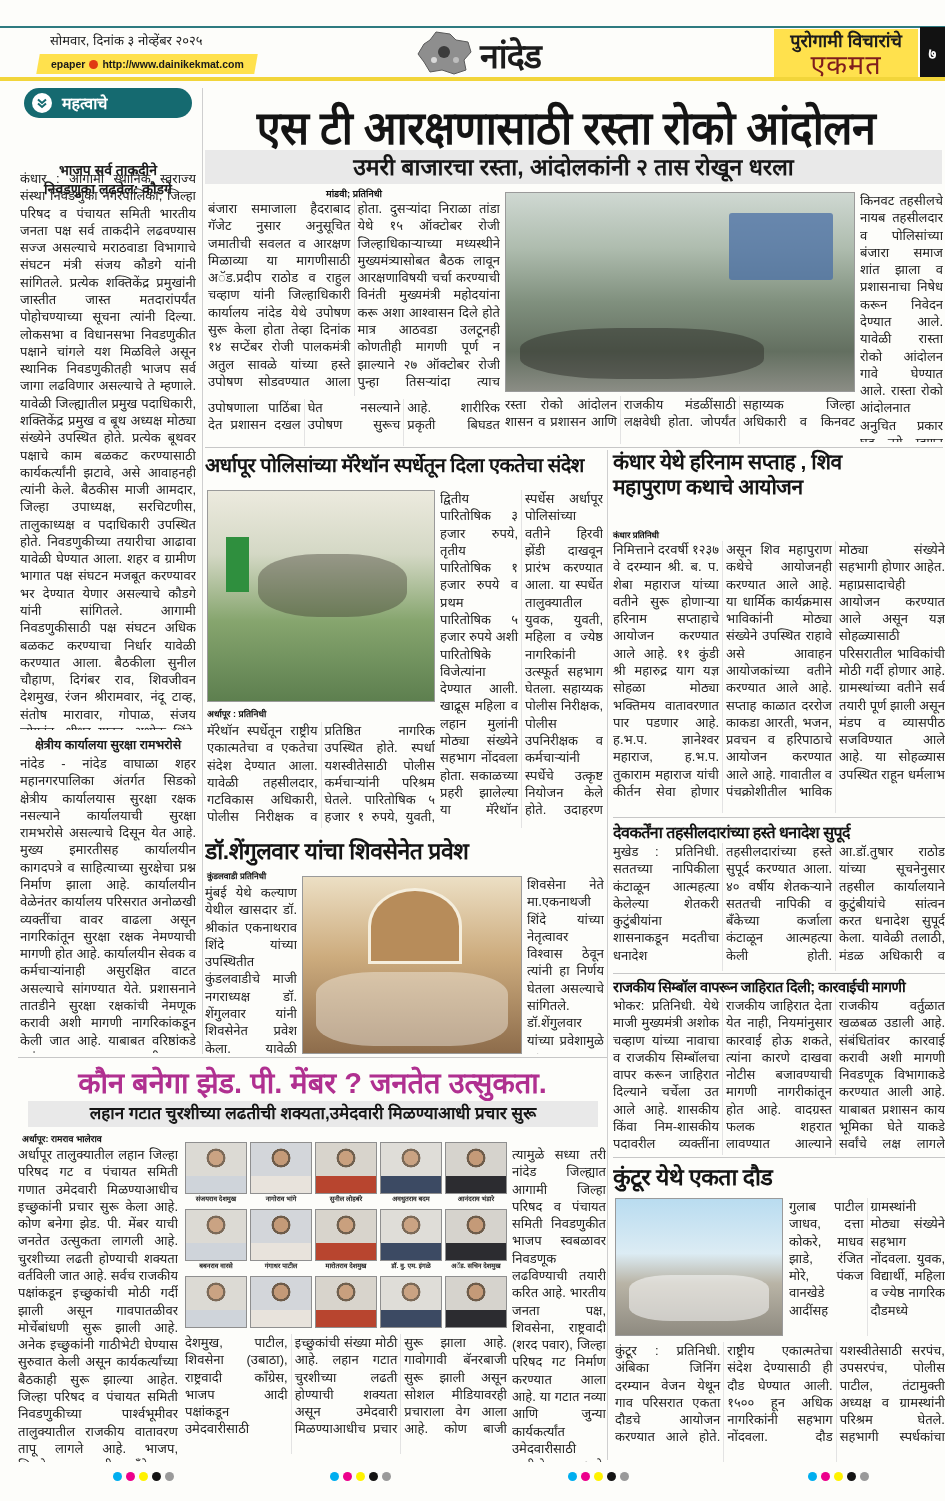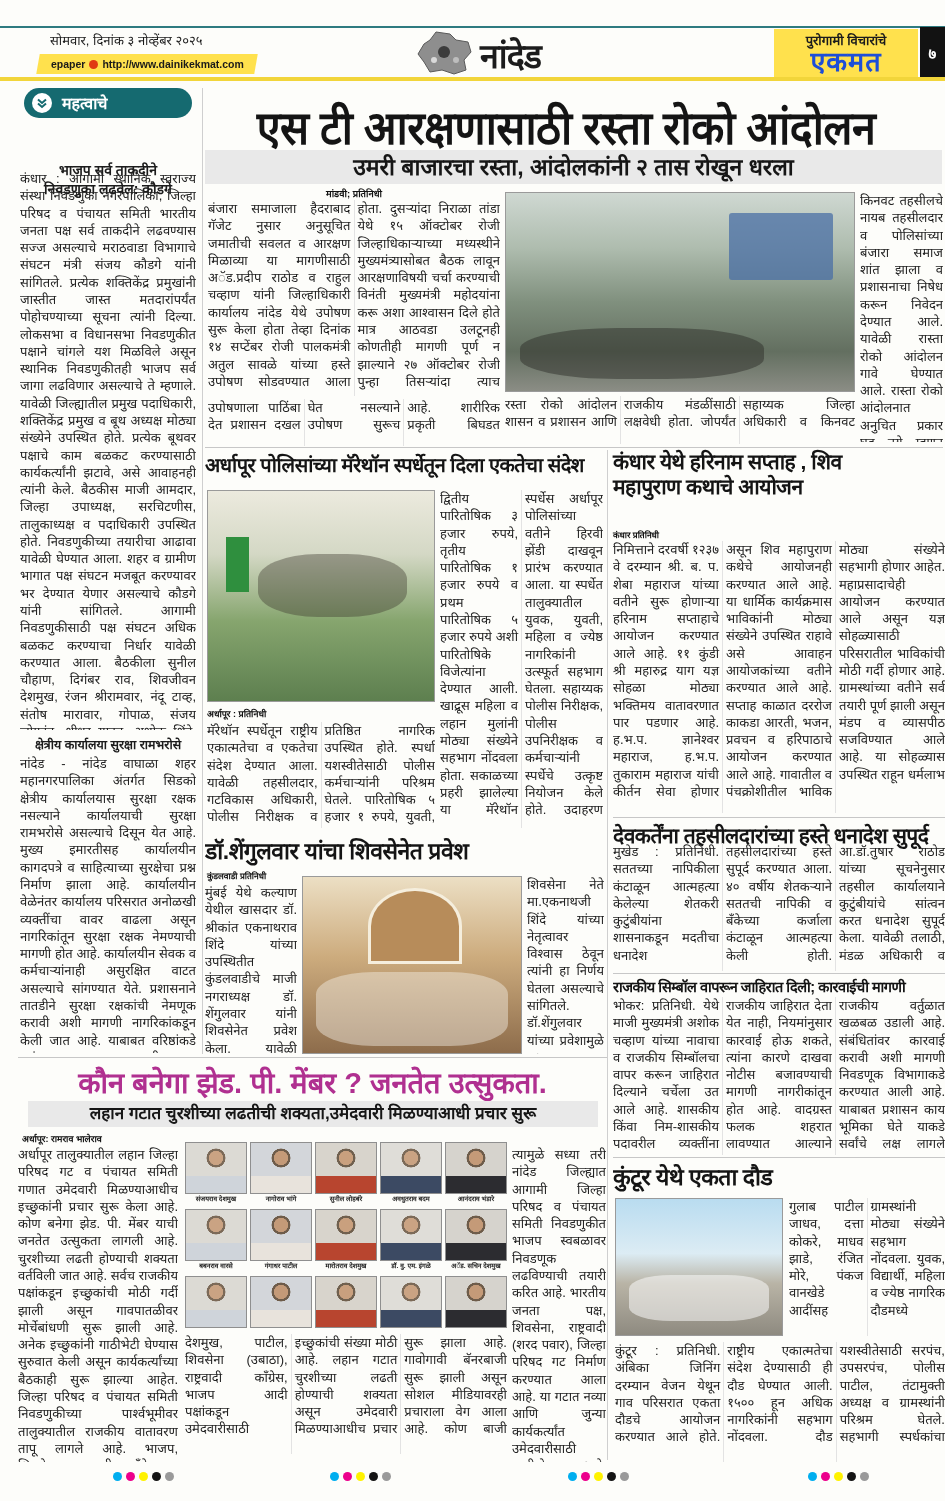--- a/index.html
+++ b/index.html
@@ -17,21 +17,21 @@
   .gray-sub{background:#e9e9e9;font-weight:bold;text-align:center;color:#161616;}
   
   .teal-line{position:absolute;left:0;top:26px;width:945px;height:2px;background:#2e7b80;}
   .yellow-rule{position:absolute;left:0;top:77px;width:945px;height:4px;background:#f2d53a;}
   .epaper-box{position:absolute;left:38px;top:54px;width:218px;height:20px;background:#ffe14d;
               transform:skewX(-10deg);display:flex;align-items:center;justify-content:center;}
   .epaper-inner{transform:skewX(10deg);font-size:10.5px;font-weight:bold;color:#1a1a1a;display:flex;gap:4px;align-items:center;}
   .epaper-dot{width:9px;height:9px;border-radius:50%;background:#e03a12;display:inline-block;}
   .tagline-box{position:absolute;left:774px;top:29px;width:144px;height:48px;background:#ffe14d;
                display:flex;flex-direction:column;align-items:center;justify-content:center;}
-  .brand{font-size:27px;font-weight:700;color:#1d4ed8;letter-spacing:1px;line-height:1;}
+  .brand{font-size:27px;font-weight:400;color:#7f1d1d;letter-spacing:1px;line-height:1;}
   .pagenum-box{position:absolute;left:920px;top:27px;width:25px;height:51px;background:#121212;color:#fff;
                display:flex;align-items:center;justify-content:center;font-size:15px;font-weight:bold;}
   
   .mahatva{position:absolute;left:24px;top:88px;width:168px;height:30px;border-radius:15px;background:#156a70;
            display:flex;align-items:center;gap:10px;padding-left:8px;box-sizing:border-box;}
   .mahatva .circ{width:20px;height:20px;border-radius:50%;background:#fff;display:flex;align-items:center;justify-content:center;}
   .mahatva .circ svg{display:block;}
   .mahatva .lbl{color:#fff;font-weight:800;font-size:16px;}
   
   .photo{position:absolute;border:1px solid #9a9a9a;box-sizing:border-box;overflow:hidden;}
@@ -77,21 +77,21 @@
     </div>
   </div>
   <svg class="map-blob" width="58" height="46" viewBox="0 0 58 46">
     <path d="M20 2 L34 4 L40 10 L52 12 L55 22 L48 30 L50 40 L38 44 L26 40 L14 42 L8 32 L2 24 L8 14 L14 10 Z" fill="#8e8e8e" stroke="#5a5a5a" stroke-width="1"></path>
     <circle cx="28" cy="22" r="6" fill="#3c3c3c"></circle>
     <circle cx="40" cy="30" r="3" fill="#bdbdbd"></circle>
     <circle cx="18" cy="30" r="3" fill="#d9d9d9"></circle>
   </svg>
   <div class="abs" style="left:480px;top:32px;font-size:34px;font-weight:900;letter-spacing:-1px;">नांदेड</div>
   <div class="tagline-box">
-    <div style="font-size:13px;font-weight:bold;">पुरोगामी विचारांचे</div>
+    <div style="font-size:18px;font-weight:bold;">पुरोगामी विचारांचे</div>
     <div class="brand">एकमत</div>
   </div>
   <div class="pagenum-box">७</div>
   <div class="yellow-rule"></div>
 
   <div class="mahatva">
     <span class="circ">
       <svg width="12" height="12" viewBox="0 0 12 12">
           <path d="M2 2.5 L6 6 L10 2.5" fill="none" stroke="#156a70" stroke-width="2"></path>
           <path d="M2 6.5 L6 10 L10 6.5" fill="none" stroke="#156a70" stroke-width="2"></path>
@@ -126,21 +126,21 @@
   <div class="rule-v" style="left:607px;top:450px;height:1010px;"></div>
 
   <div class="abs headline" style="left:613px;top:449px;width:332px;font-size:21px;line-height:1.2;">
     <div>कंधार येथे हरिनाम सप्ताह , शिव</div>
     <div>महापुराण कथाचे आयोजन</div>
   </div>
   <div class="abs byline" style="left:613px;top:529px;font-size:8.5px;">कंधार प्रतिनिधी</div>
   <div class="abs body-txt cols3" style="left:613px;top:541px;width:332px;height:272px;">निमित्ताने दरवर्षी १२३७ वे दरम्यान श्री. ब. प. शेबा महाराज यांच्या वतीने सुरू होणाऱ्या हरिनाम सप्ताहाचे आयोजन करण्यात आले आहे. ११ कुंडी श्री महारुद्र याग यज्ञ सोहळा मोठ्या भक्तिमय वातावरणात पार पडणार आहे. ह.भ.प. ज्ञानेश्वर महाराज, ह.भ.प. तुकाराम महाराज यांची कीर्तन सेवा होणार असून शिव महापुराण कथेचे आयोजनही करण्यात आले आहे. या धार्मिक कार्यक्रमास भाविकांनी मोठ्या संख्येने उपस्थित राहावे असे आवाहन आयोजकांच्या वतीने करण्यात आले आहे. सप्ताह काळात दररोज काकडा आरती, भजन, प्रवचन व हरिपाठाचे आयोजन करण्यात आले आहे. गावातील व पंचक्रोशीतील भाविक मोठ्या संख्येने सहभागी होणार आहेत. महाप्रसादाचेही आयोजन करण्यात आले असून यज्ञ सोहळ्यासाठी परिसरातील भाविकांची मोठी गर्दी होणार आहे. ग्रामस्थांच्या वतीने सर्व तयारी पूर्ण झाली असून मंडप व व्यासपीठ सजविण्यात आले आहे. या सोहळ्यास उपस्थित राहून धर्मलाभ घ्यावा असे आवाहन करण्यात आले आहे.</div>
   <div class="rule-h" style="left:613px;top:817px;width:332px;"></div>
 
-  <div class="abs headline" style="left:613px;top:821px;width:332px;font-size:21px;white-space:nowrap;overflow:hidden;">देवकर्तेंना तहसीलदारांच्या हस्ते धनादेश सुपूर्द</div>
+  <div class="abs headline" style="left:613px;top:821px;width:332px;font-size:16px;white-space:nowrap;overflow:hidden;">देवकर्तेंना तहसीलदारांच्या हस्ते धनादेश सुपूर्द</div>
   <div class="abs body-txt cols3" style="left:613px;top:843px;width:332px;height:128px;">मुखेड : प्रतिनिधी. सततच्या नापिकीला कंटाळून आत्महत्या केलेल्या शेतकरी कुटुंबीयांना शासनाकडून मदतीचा धनादेश तहसीलदारांच्या हस्ते सुपूर्द करण्यात आला. ४० वर्षीय शेतकऱ्याने सततची नापिकी व बँकेच्या कर्जाला कंटाळून आत्महत्या केली होती. आ.डॉ.तुषार राठोड यांच्या सूचनेनुसार तहसील कार्यालयाने कुटुंबीयांचे सांत्वन करत धनादेश सुपूर्द केला. यावेळी तलाठी, मंडळ अधिकारी व ग्रामस्थ उपस्थित होते. शासनाच्या मदतीने कुटुंबाला दिलासा मिळाला असून उर्वरित मदतही लवकरच देण्यात येणार असल्याचे सांगण्यात आले.</div>
   <div class="rule-h" style="left:613px;top:973px;width:332px;"></div>
 
   <div class="abs headline" style="left:613px;top:976px;width:332px;font-size:14.5px;white-space:nowrap;overflow:hidden;">राजकीय सिम्बॉल वापरून जाहिरात दिली; कारवाईची मागणी</div>
   <div class="abs body-txt cols3" style="left:613px;top:997px;width:332px;height:158px;">भोकर: प्रतिनिधी. येथे माजी मुख्यमंत्री अशोक चव्हाण यांच्या नावाचा व राजकीय सिम्बॉलचा वापर करून जाहिरात दिल्याने चर्चेला उत आले आहे. शासकीय किंवा निम-शासकीय पदावरील व्यक्तींना राजकीय जाहिरात देता येत नाही, नियमांनुसार कारवाई होऊ शकते, त्यांना कारणे दाखवा नोटीस बजावण्याची मागणी नागरीकांतून होत आहे. वादग्रस्त फलक शहरात लावण्यात आल्याने राजकीय वर्तुळात खळबळ उडाली आहे. संबंधितांवर कारवाई करावी अशी मागणी निवडणूक विभागाकडे करण्यात आली आहे. याबाबत प्रशासन काय भूमिका घेते याकडे सर्वांचे लक्ष लागले आहे. शहरातील प्रमुख चौकांत लावलेले फलक काढून टाकण्याची सूचनाही देण्यात आली असल्याचे समजते.</div>
   <div class="rule-h" style="left:613px;top:1157px;width:332px;"></div>
 
   <div class="abs headline" style="left:613px;top:1160px;width:332px;font-size:23px;white-space:nowrap;overflow:hidden;">कुंटूर येथे एकता दौड</div>
   <div class="photo ph-sky" style="left:615px;top:1198px;width:168px;height:138px;"></div>
   <div class="abs body-txt cols2" style="left:789px;top:1198px;width:156px;height:138px;">गुलाब पाटील जाधव, दत्ता कोकरे, माधव झाडे, रंजित मोरे, पंकज वानखेडे आदींसह ग्रामस्थांनी मोठ्या संख्येने सहभाग नोंदवला. युवक, विद्यार्थी, महिला व ज्येष्ठ नागरिक दौडमध्ये सहभागी झाले होते. परिसरातील शाळांमधील विद्यार्थ्यांनीही उत्स्फूर्त सहभाग घेतला.</div>

